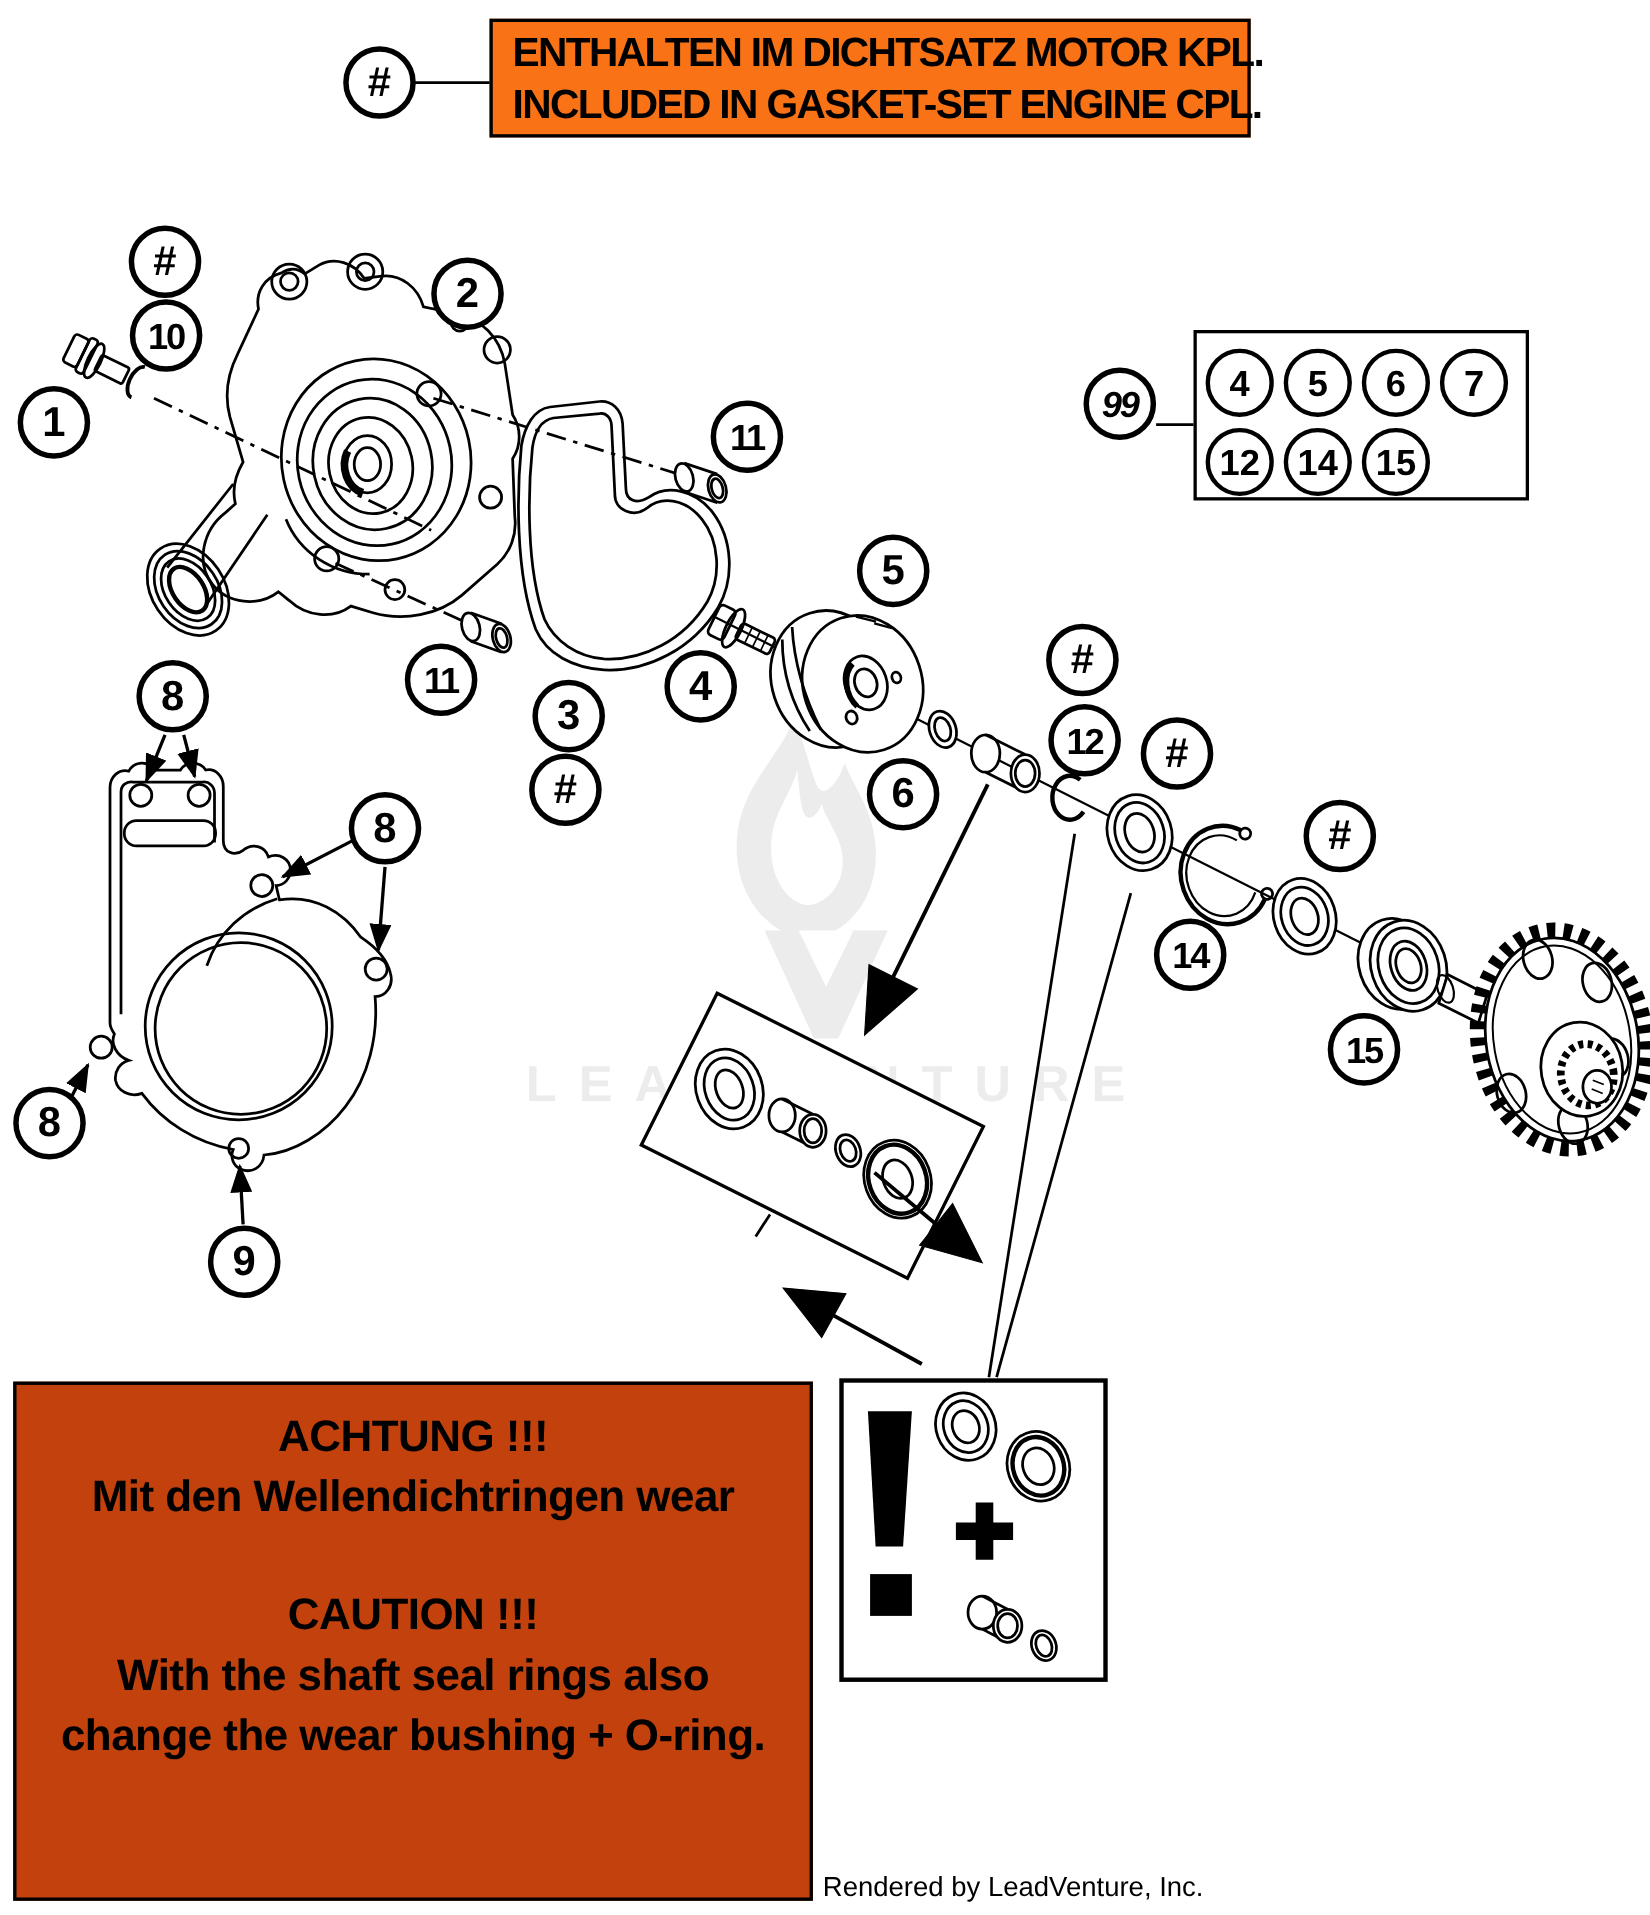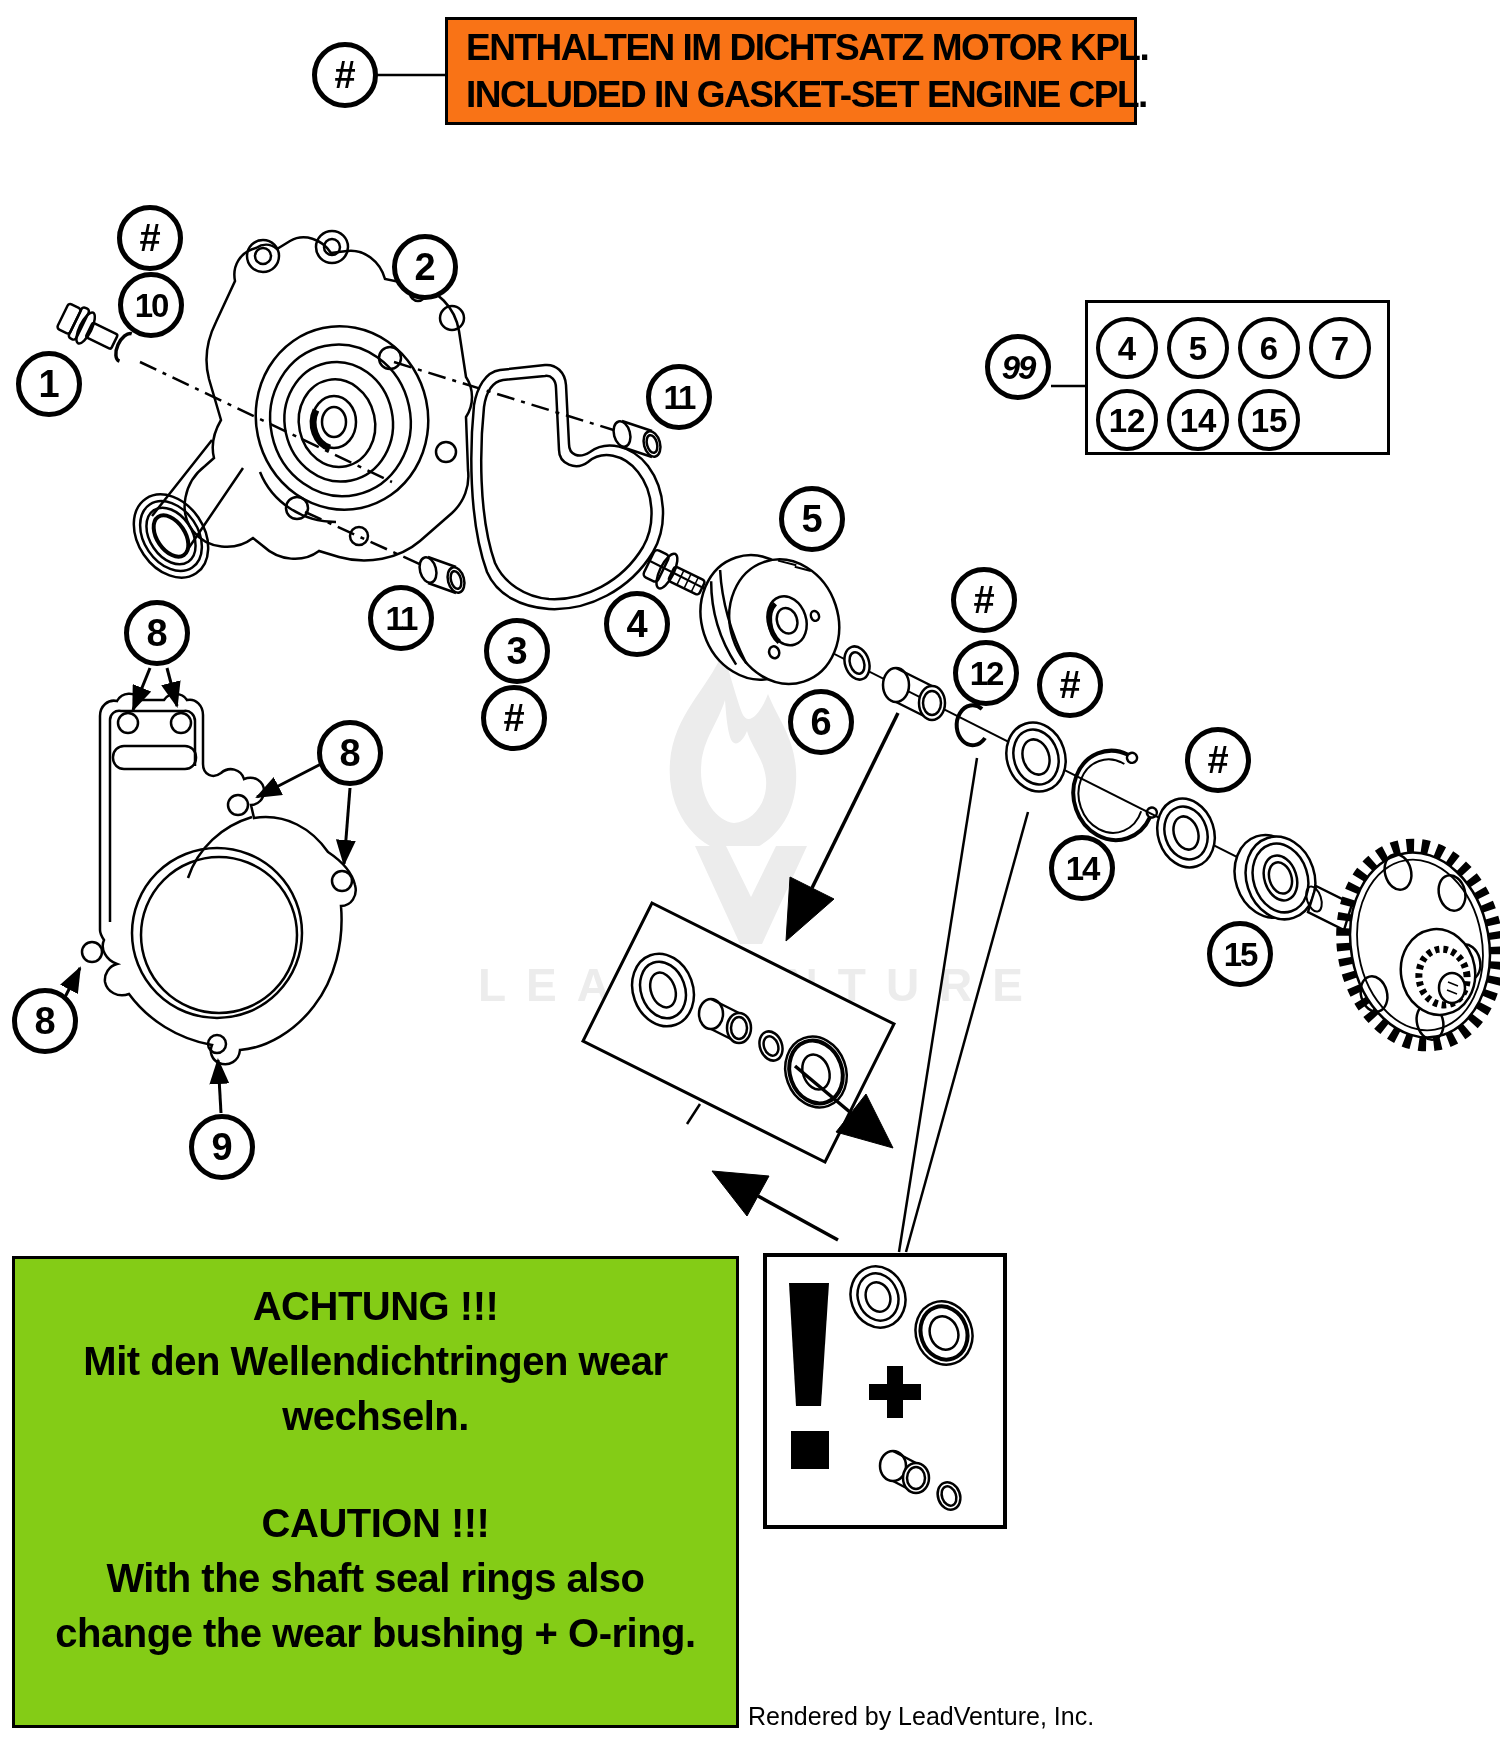--- a/index.html
+++ b/index.html
@@ -15,21 +15,21 @@
   .legend-box{position:absolute;left:445px;top:17px;width:692px;height:108px;border:3px solid #000;
      background:#f97316;z-index:2;display:flex;flex-direction:column;justify-content:center;
      padding-left:18px;box-sizing:border-box;}
   .legend-line{font-size:37px;font-weight:bold;letter-spacing:-1.5px;line-height:47px;white-space:nowrap;}
   .group-box{position:absolute;left:1085px;top:300px;width:305px;height:155px;border:3px solid #000;
      background:#fff;z-index:2;box-sizing:border-box;padding:14px 0 0 8px;}
   .group-row{display:flex;gap:9px;margin-bottom:10px;}
   .gcircle{width:54px;height:54px;border:4px solid #000;border-radius:50%;background:#fff;
      display:flex;align-items:center;justify-content:center;font-weight:bold;font-size:33px;line-height:1;}
   .warning-box{position:absolute;left:12px;top:1256px;width:727px;height:472px;border:3px solid #000;
-     background:#84cc16;z-index:2;box-sizing:border-box;text-align:center;padding-top:20px;}
+     background:#c2410c;z-index:2;box-sizing:border-box;text-align:center;padding-top:20px;}
   .warn-line{font-size:40px;font-weight:bold;letter-spacing:-0.5px;height:55px;line-height:55px;white-space:nowrap;}
   .warn-gap{height:52px;}
   .footer-credit{position:absolute;left:748px;top:1702px;font-size:25px;z-index:2;white-space:nowrap;}
 </style>
 </head>
 <body>
 
 <div class="stage">
 
   <div class="watermark-text">LEADVENTURE</div>
@@ -289,21 +289,20 @@
         <div class="gcircle">12</div>
         <div class="gcircle">14</div>
         <div class="gcircle">15</div>
       </div>
   </div>
 
   <div class="warning-box">
     <div class="warn-line">ACHTUNG !!!</div>
     <div id="warn-de-lines">
         <div class="warn-line">Mit den Wellendichtringen wear</div>
-        <div class="warn-line">wechseln.</div>
       </div>
     <div class="warn-gap"></div>
     <div class="warn-line">CAUTION !!!</div>
     <div id="warn-en-lines">
         <div class="warn-line">With the shaft seal rings also</div>
         <div class="warn-line">change the wear bushing + O-ring.</div>
       </div>
   </div>
 
   <div class="footer-credit">Rendered by LeadVenture, Inc.</div>

